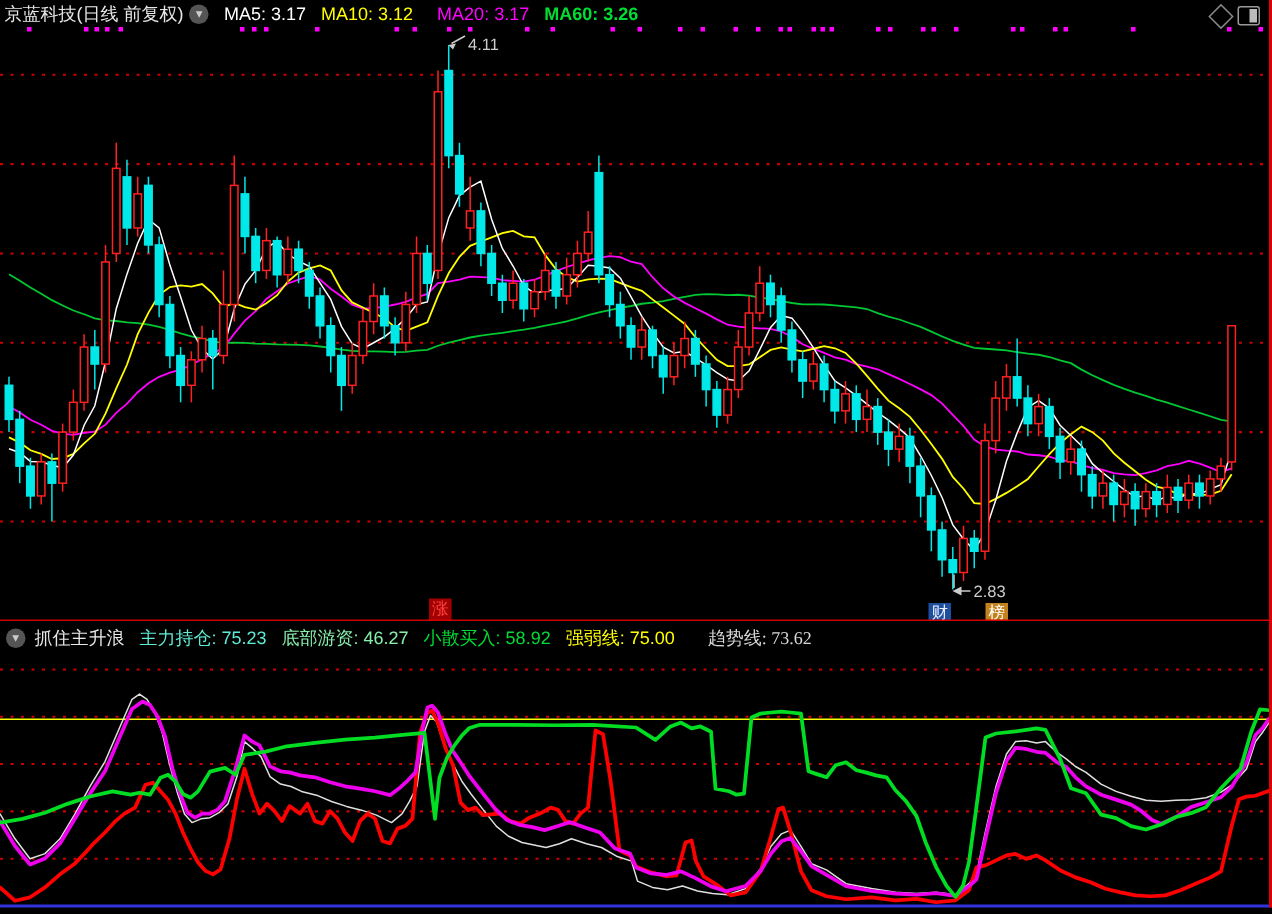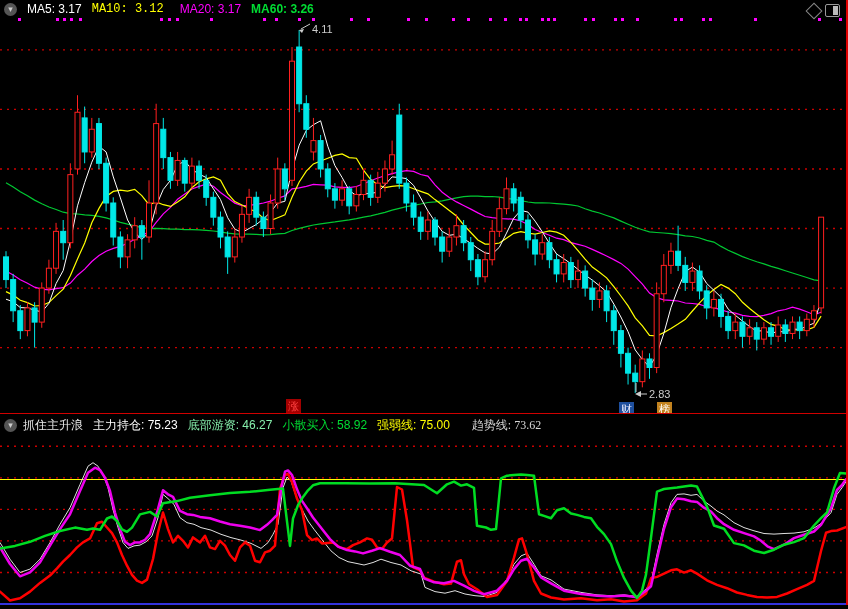--- a/index.html
+++ b/index.html
@@ -4,52 +4,53 @@
 <style>
   html,body{margin:0;padding:0;background:#000;}
   .screen{position:relative;width:848px;height:609px;background:#000;overflow:hidden;
           font-family:"Liberation Sans","DejaVu Sans",sans-serif;}
   .titlebar{position:absolute;left:0;top:0;width:848px;height:18px;display:flex;align-items:center;
             font-size:12px;line-height:18px;white-space:nowrap;}
   .t-name{color:#e8e8e8;margin-left:3px;}
   .circle-icon{display:inline-block;width:13px;height:13px;border-radius:50%;background:#555;
                color:#ccc;font-size:9px;text-align:center;line-height:13px;margin:0 4px;}
   .ma5{color:#ffffff;margin-left:6px;}
-  .ma10{color:#ffff00;margin-left:10px;font-family:Liberation Mono, monospace;}
+  .ma10{color:#ffff00;margin-left:10px;}
   .ma20{color:#ff00ff;margin-left:16px;}
   .ma60{color:#00dd33;margin-left:10px;font-weight:bold;}
   .corner-icons{position:absolute;right:8px;top:4px;display:flex;gap:5px;align-items:center;}
   .diamond{width:10px;height:10px;border:1px solid #888;transform:rotate(45deg);background:#000;}
   .panes{width:13px;height:11px;border:1px solid #999;border-radius:2px;background:#000;position:relative;}
   .panes::after{content:"";position:absolute;right:1px;top:1px;bottom:1px;width:5px;background:#bbb;}
   svg{position:absolute;left:0;display:block;}
   #mainChart{top:18px;}
   .divider-red{position:absolute;left:0;top:413px;width:848px;height:1px;background:#d00000;}
   .ind-bar{position:absolute;left:0;top:414px;width:848px;height:23px;display:flex;align-items:center;
            font-size:12px;white-space:nowrap;background:#000;}
   .ind-name{color:#e8e8e8;margin-left:2px;}
-  .v-zhuli{color:#ffffff;margin-left:10px;}
+  .v-zhuli{color:#5eead4;margin-left:10px;}
   .v-dibu{color:#86efac;margin-left:10px;}
   .v-xiaosan{color:#00dd33;margin-left:10px;}
   .v-qiangruo{color:#ffff00;margin-left:10px;}
   .v-qushi{color:#d8d8d8;margin-left:22px;font-family:Liberation Serif, serif;}
   .badge{position:absolute;width:15px;height:15px;font-size:11px;line-height:15px;text-align:center;}
   .badge-zhang{left:286px;top:399px;background:#a30000;color:#ff4040;}
   .badge-cai{left:619px;top:402px;background:#1e4f9e;color:#eef;}
   .badge-bang{left:657px;top:402px;background:#c2821e;color:#fff;}
   #subChart{top:438px;}
   .blue-bottom{position:absolute;left:0;top:603px;width:848px;height:2px;background:#3333dd;}
   .right-border{position:absolute;right:0;top:0;width:2px;height:605px;background:#e00000;}
 </style>
 </head>
 <body>
 
 <div class="screen">
 
   <div class="titlebar">
+    <span class="t-name">京蓝科技(日线 前复权)</span>
     <span class="circle-icon">▾</span>
     <span class="ma5">MA5: 3.17</span>
     <span class="ma10">MA10: 3.12</span>
     <span class="ma20">MA20: 3.17</span>
     <span class="ma60">MA60: 3.26</span>
   </div>
 
   <div class="corner-icons">
     <span class="diamond"></span>
     <span class="panes"></span>

